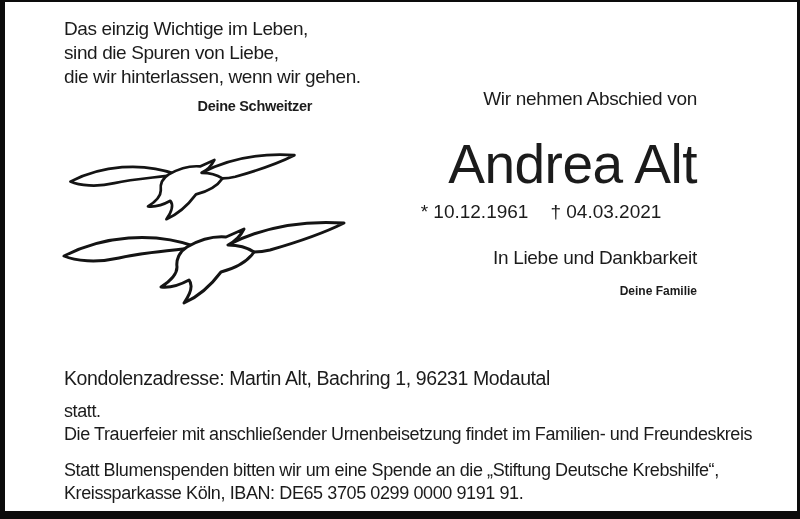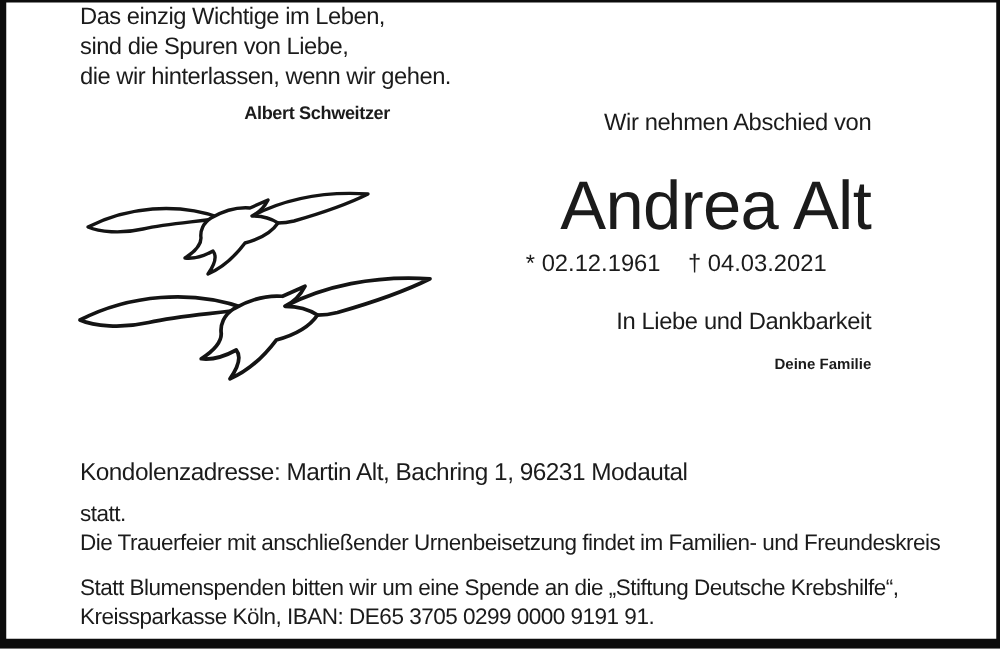--- a/index.html
+++ b/index.html
@@ -18,21 +18,21 @@
     border-right: 3px solid #0c0c0c;
     border-bottom: 8px solid #0c0c0c;
     border-left: 5px solid #0c0c0c;
     color: #1a1a1a;
     overflow: hidden;
   }
   
   .quote {
     position: absolute;
     left: 59px;
-    top: 0;
+    top: 15px;
     width: 300px;
     font-size: 19px;
     line-height: 24px;
     letter-spacing: -0.4px;
     color: #1b1b1b;
   }
   .quote-attribution {
     margin-top: 5px;
     padding-right: 52px;
     text-align: right;
@@ -120,21 +120,21 @@
 </style>
 </head>
 <body>
 
 <div class="notice">
 
   <div class="quote">
     <div class="quote-line">Das einzig Wichtige im Leben,</div>
     <div class="quote-line">sind die Spuren von Liebe,</div>
     <div class="quote-line">die wir hinterlassen, wenn wir gehen.</div>
-    <div class="quote-attribution">Albert Schweitzer</div>
+    <div class="quote-attribution">Deine Schweitzer</div>
   </div>
 
   <div class="birds">
     <svg width="295" height="168" viewBox="0 0 295 168" fill="none" xmlns="http://www.w3.org/2000/svg">
 
       <g transform="translate(10,6) scale(0.8)" stroke="#141414" stroke-width="3.4" fill="#ffffff" stroke-linejoin="round" stroke-linecap="round">
         <path d="M3,42 C42,22 92,17 136,33 C112,37 84,38 58,44 C36,49 14,47 3,42 Z"></path>
         <path d="M167,31 C198,15 238,6 283,9 C263,19 237,28 209,36 C193,40 177,38 167,31 Z"></path>
         <path d="M126,33 C140,25 153,22 165,23 L183,15 C179,23 173,28 167,31 C177,31 187,34 193,38 C187,47 175,54 160,58 C151,70 139,82 123,89 C130,79 132,71 128,66 C119,71 109,74 100,73 C111,66 116,60 116,53 C115,46 118,38 126,33 Z"></path>
       </g>
@@ -144,21 +144,21 @@
         <path d="M167,31 C198,15 238,6 283,9 C263,19 237,28 209,36 C193,40 177,38 167,31 Z"></path>
         <path d="M126,33 C140,25 153,22 165,23 L183,15 C179,23 173,28 167,31 C177,31 187,34 193,38 C187,47 175,54 160,58 C151,70 139,82 123,89 C130,79 132,71 128,66 C119,71 109,74 100,73 C111,66 116,60 116,53 C115,46 118,38 126,33 Z"></path>
       </g>
     </svg>
   </div>
 
   <div class="right-col">
     <div class="intro">Wir nehmen Abschied von</div>
     <div class="deceased-name">Andrea Alt</div>
     <div class="dates">
-      <span>* 02.12.1961</span>
+      <span>* 10.12.1961</span>
       <span>† 04.03.2021</span>
     </div>
     <div class="farewell">In Liebe und Dankbarkeit</div>
     <div class="family-signature">Deine Familie</div>
   </div>
 
   <div class="bottom-block">
     <div class="condolence">Kondolenzadresse: Martin Alt, Bachring 1, 96231 Modautal</div>
     <div class="para">
       <div class="line">statt.</div>

